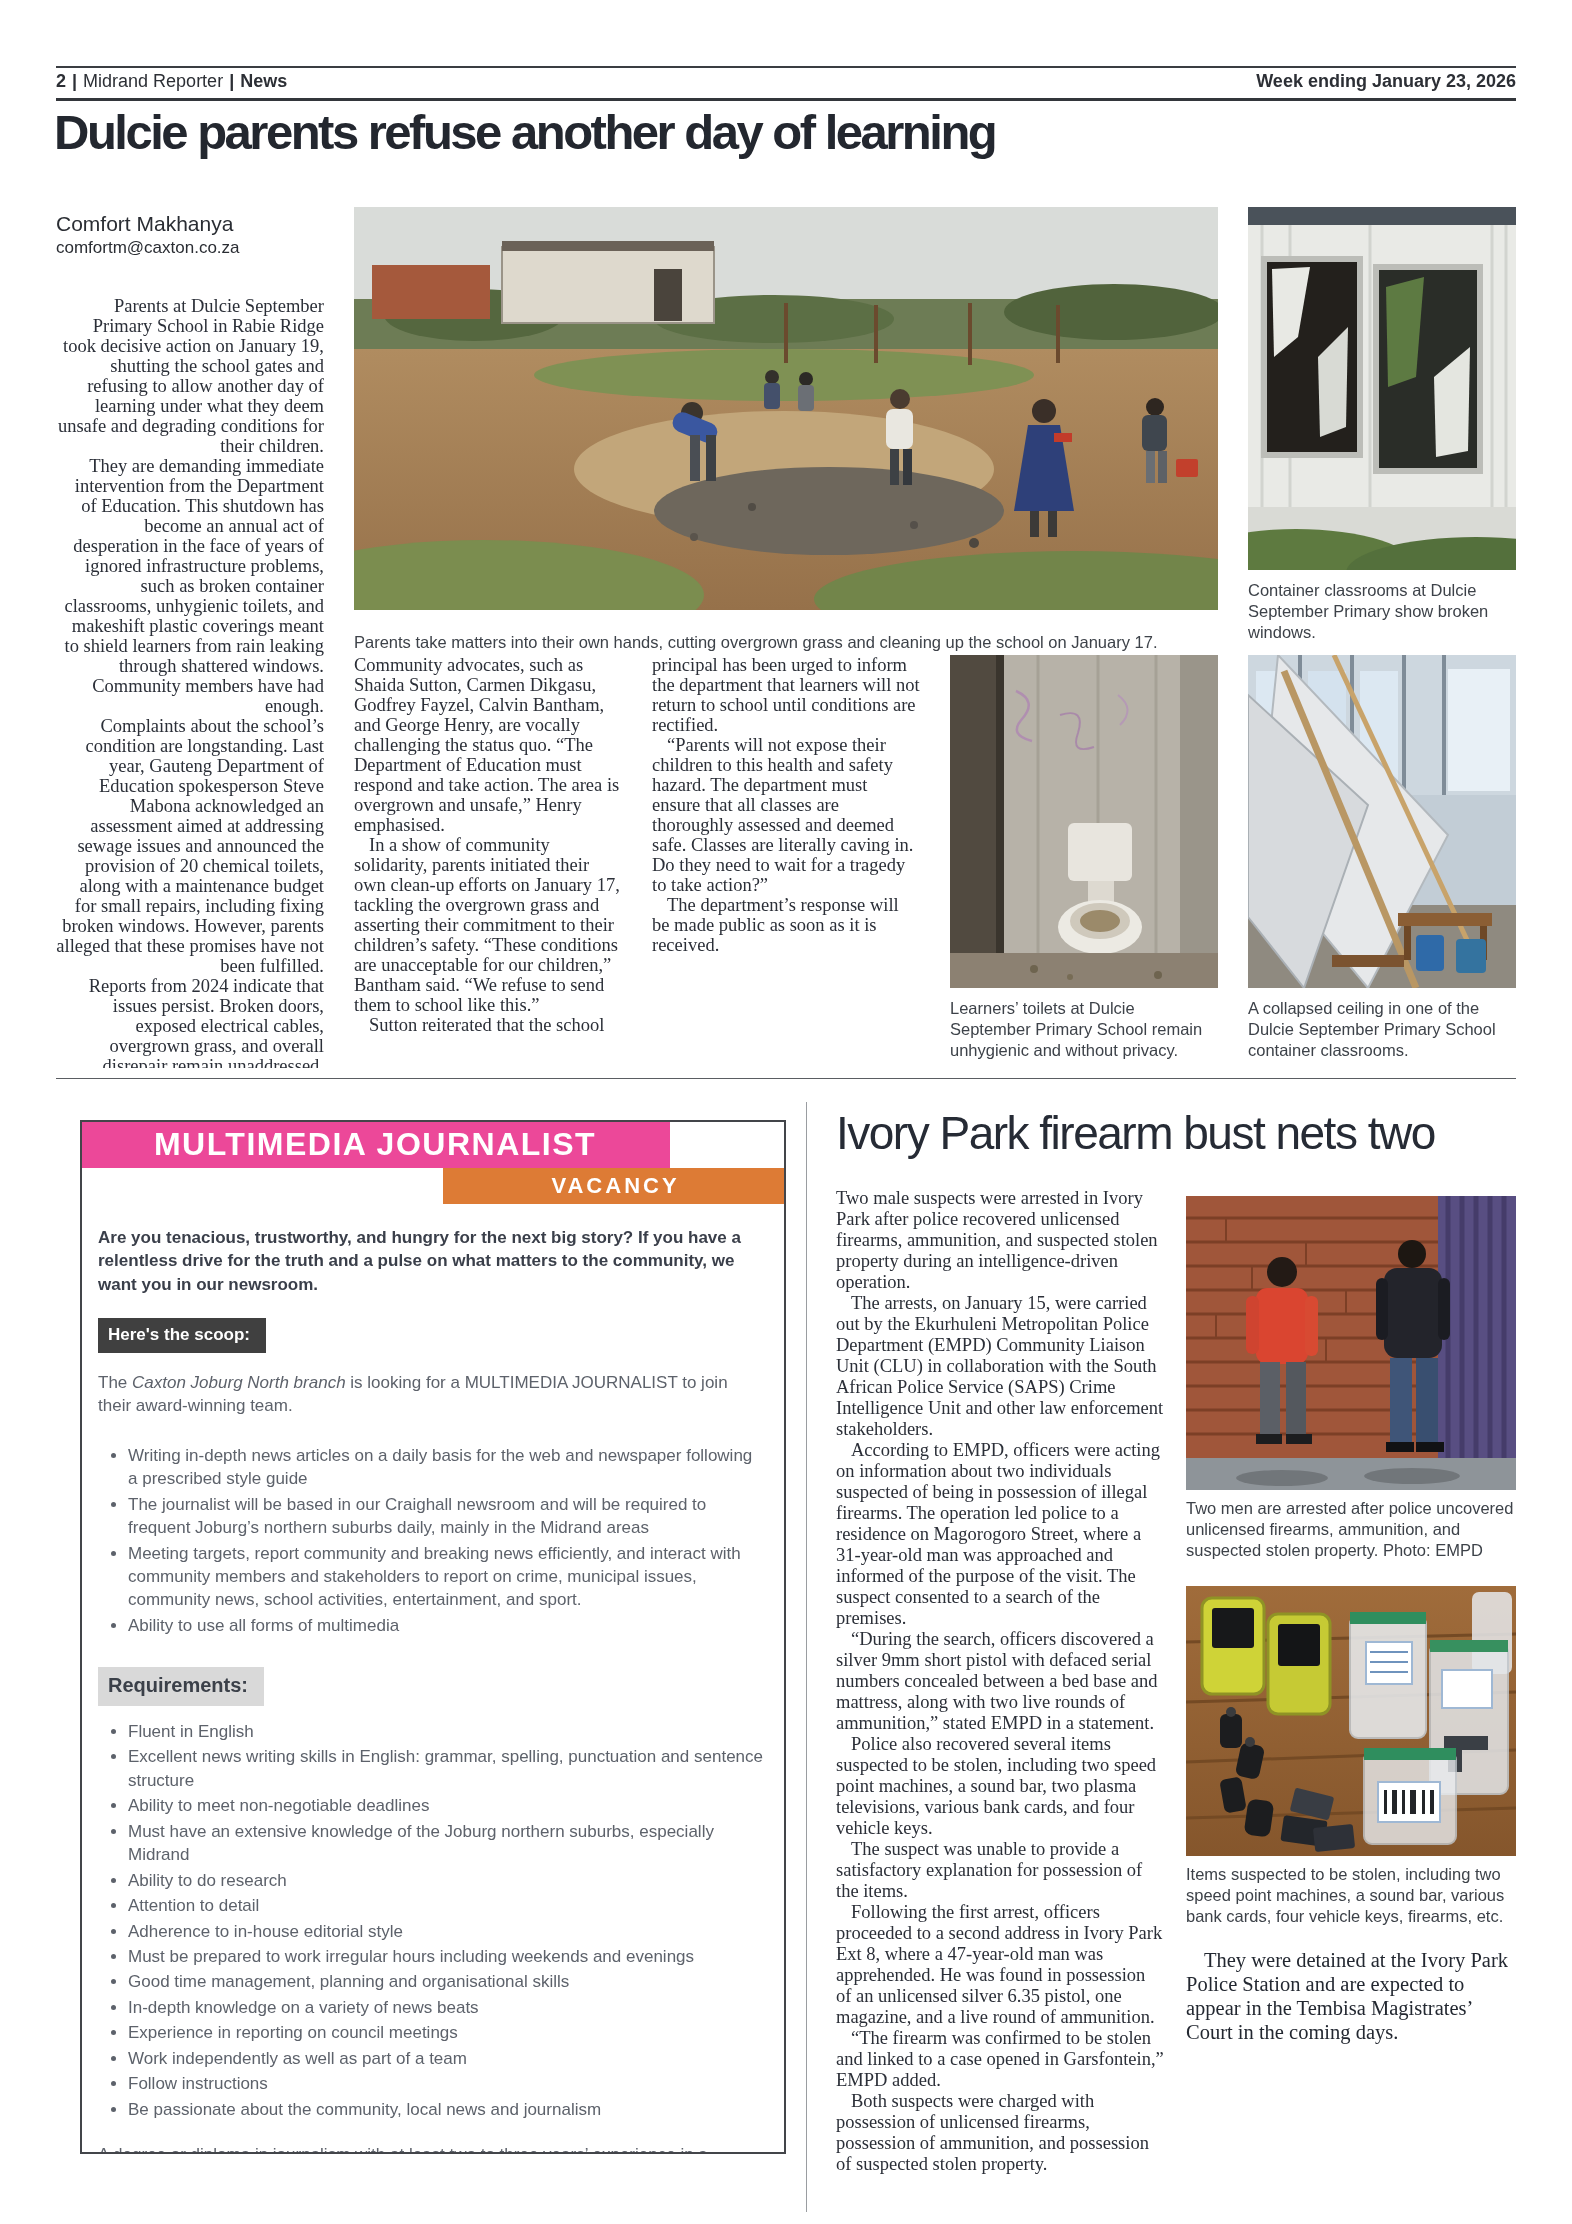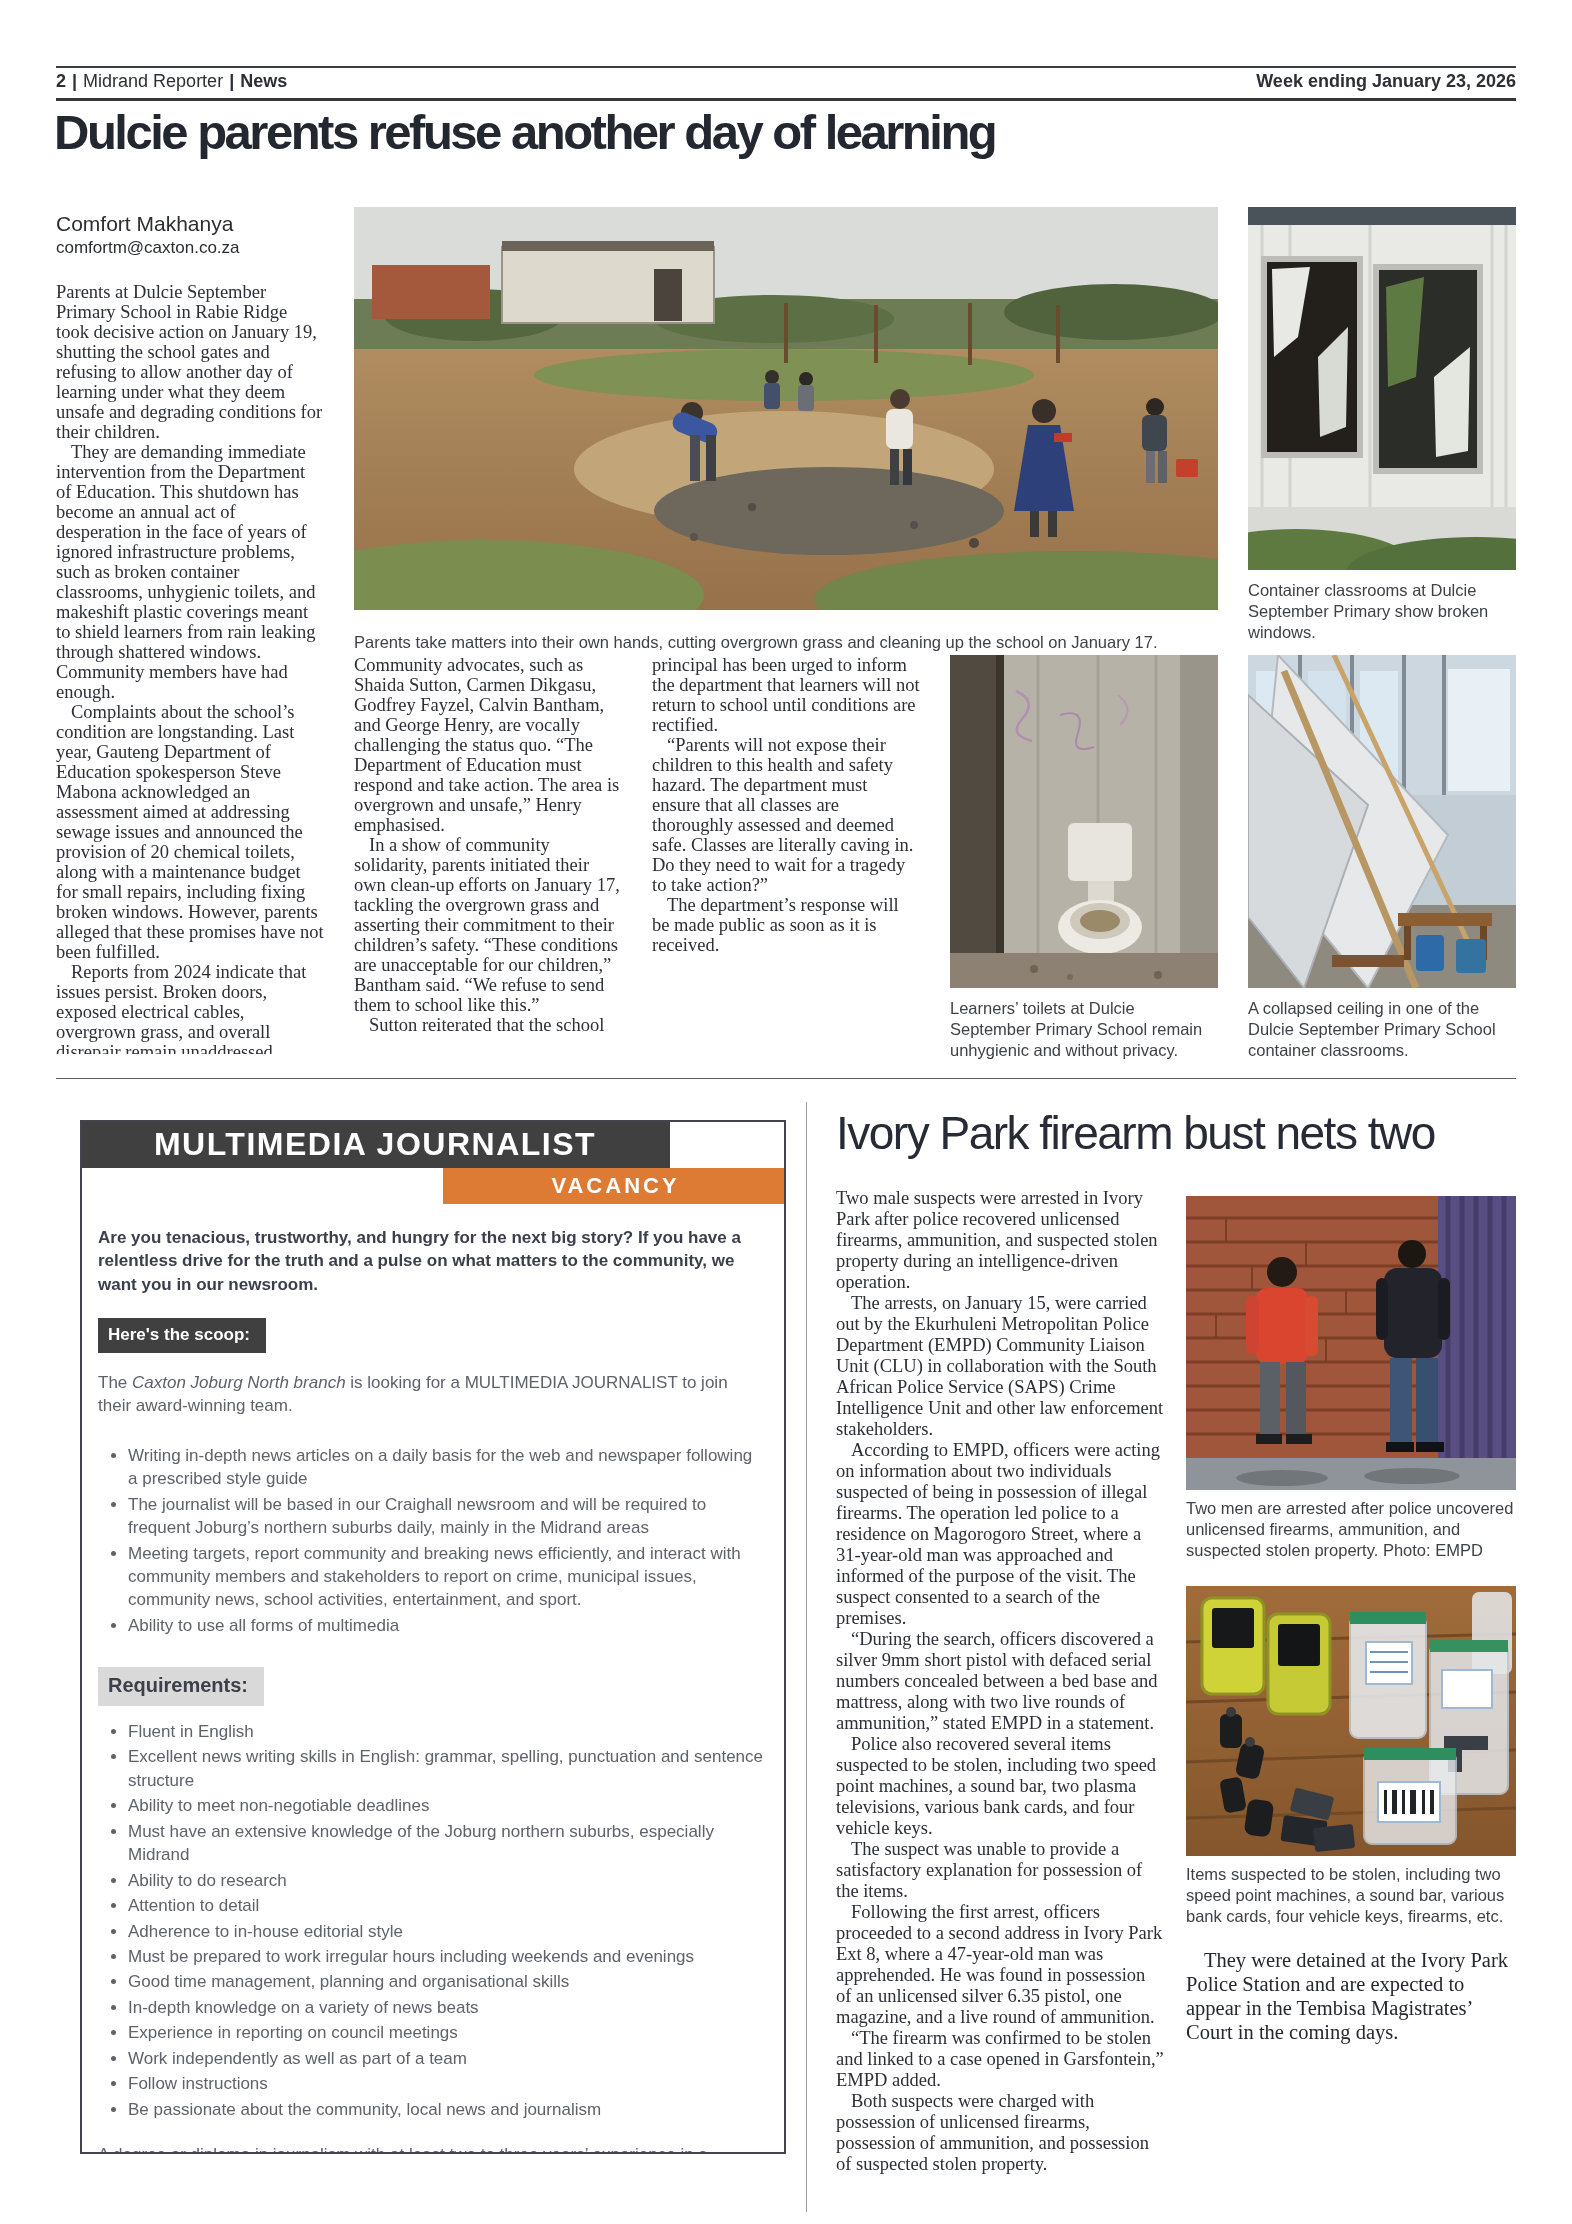--- a/index.html
+++ b/index.html
@@ -18,42 +18,42 @@
   .headline{left:54px;top:104px;width:1464px;font-size:49px;font-weight:bold;
             letter-spacing:-2.5px;color:#23272f;white-space:nowrap;
             font-family:"Liberation Sans",sans-serif;}
   .byline{left:56px;top:212px;font-size:21px;color:#2a2d33;}
   .byline .mail{font-size:17px;margin-top:2px;}
   
   .body-col{font-family:"Liberation Serif",serif;font-size:18.5px;line-height:20px;
             color:#2b2f38;text-align:left;overflow:hidden;}
   .body-col p{margin:0;}
   .body-col p + p{text-indent:15px;}
-  .col1{left:56px;top:282px;width:268px;height:772px;}
+  .col1{left:56px;top:296px;width:268px;height:772px;text-align:right;}
   .col2{left:354px;top:655px;width:268px;height:396px;}
   .col3{left:652px;top:655px;width:268px;height:396px;}
   
   .photo{background:#d8d8d4;overflow:hidden;}
   .photo svg{display:block;width:100%;height:100%;}
   .caption{font-size:16.5px;line-height:21px;color:#3d4249;}
   .cap-main{left:354px;top:632px;width:860px;}
   .cap-container{left:1248px;top:580px;width:268px;}
   .cap-toilet{left:950px;top:998px;width:268px;}
   .cap-ceiling{left:1248px;top:998px;width:268px;}
   .ph-main{left:354px;top:207px;width:864px;height:403px;}
   .ph-container{left:1248px;top:207px;width:268px;height:363px;}
   .ph-toilet{left:950px;top:655px;width:268px;height:333px;}
   .ph-ceiling{left:1248px;top:655px;width:268px;height:333px;}
   
   .rule-mid{left:56px;top:1078px;width:1460px;height:1px;background:#5a5d62;}
   .rule-vert{left:806px;top:1102px;width:1px;height:1110px;background:#9a9da1;}
   
   .ad-box{left:80px;top:1120px;width:706px;height:1034px;border:2px solid #43454a;
           background:#fff;box-sizing:border-box;overflow:hidden;}
-  .ad-banner-red{position:absolute;left:-2px;top:-2px;width:590px;height:48px;background:#404040;
+  .ad-banner-red{position:absolute;left:-2px;top:-2px;width:590px;height:48px;background:#ec4899;
           color:#fff;font-weight:bold;font-size:32px;letter-spacing:1.5px;
           display:flex;align-items:center;justify-content:center;}
   .ad-banner-orange{position:absolute;left:361px;top:46px;width:345px;height:36px;background:#dd7b35;
           color:#fff;font-weight:bold;font-size:22px;letter-spacing:3px;
           display:flex;align-items:center;justify-content:center;}
   .ad-content{position:absolute;left:16px;top:100px;width:666px;color:#5d626b;
           font-size:17px;line-height:1.38;}
   .ad-intro{font-weight:bold;color:#3a3f4a;margin:4px 0 22px 0;}
   .ad-label-dark{display:inline-block;background:#404040;color:#fff;font-weight:bold;
           padding:5px 16px 6px 10px;font-size:17px;margin:0 0 18px 0;}

